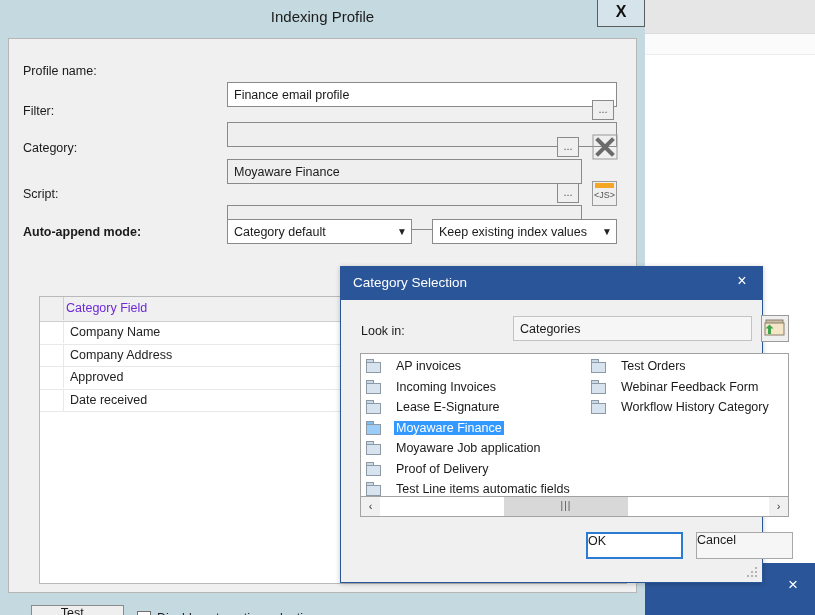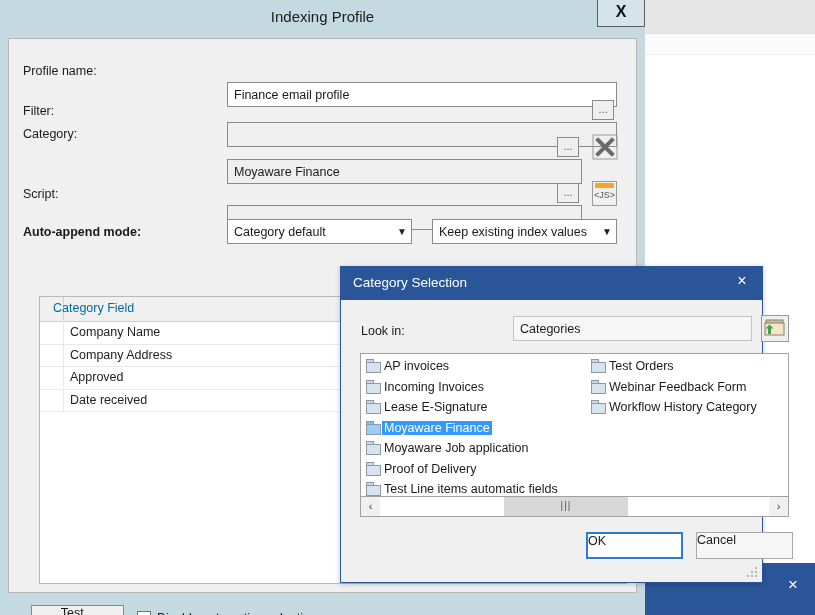--- a/index.html
+++ b/index.html
@@ -230,26 +230,26 @@
   }
   .grid-header .hdr-corner {
     position: absolute;
     left: 0; top: 0;
     width: 23px; height: 23px;
     border-right: 1px solid #cfcfcf;
     background: #f0f0f0;
   }
   .grid-header .hdr-cell {
     position: absolute;
-    left: 7px; top: 0;
+    left: 20px; top: 0;
     height: 23px;
     line-height: 23px;
     padding-left: 6px;
     font-size: 12.5px;
-    color: #0369a1;
+    color: #6d28d9;
   }
   .grid-row {
     position: relative;
     height: 21.5px;
     border-bottom: 1px solid #e8e8e8;
   }
   .grid-row .cell-gutter {
     position: absolute;
     left: 0; top: 0;
     width: 23px; height: 21px;
@@ -365,21 +365,21 @@
   .cs-col {
     position: absolute;
     top: 2px;
   }
   .cs-col.left  { left: 3px;   width: 225px; }
   .cs-col.right { left: 228px; width: 200px; }
   .cs-item {
     display: flex;
     align-items: center;
     height: 20.5px;
-    gap: 0;
+    gap: 12px;
     padding-left: 2px;
     cursor: pointer;
     white-space: nowrap;
   }
   .cs-item .label {
     font-size: 12.5px;
     color: #1a1a1a;
     padding: 0 2px;
   }
   .cs-item.selected .label {
@@ -510,21 +510,21 @@
 
     <div class="ip-body">
 
       <div class="field-label" style="left:14px; top:25px;">Profile name:</div>
       <input class="textbox" style="left: 218px; top: 19px; width: 390px; height: 25px;" value="Finance email profile">
 
       <div class="field-label" style="left:14px; top:65px;">Filter:</div>
       <input class="textbox readonly" style="left: 218px; top: 59px; width: 390px; height: 25px;" value="">
       <div class="ellipsis-btn" style="left:583px; top:61px;">...</div>
 
-      <div class="field-label" style="left:14px; top:88px;">Category:</div>
+      <div class="field-label" style="left:14px; top:102px;">Category:</div>
       <input class="textbox readonly" style="left: 218px; top: 96px; width: 355px; height: 25px;" value="Moyaware Finance">
       <div class="ellipsis-btn" style="left:548px; top:98px;">...</div>
       <div class="icon-btn-x" style="left:583px; top:95px;">
         <svg width="26" height="26" viewBox="0 0 26 26">
           <rect x="1" y="1" width="24" height="24" fill="none" stroke="#9a9a9a" stroke-width="1"></rect>
           <path d="M6 6 L20 20 M20 6 L6 20" stroke="#6b6b6b" stroke-width="4" stroke-linecap="square"></path>
         </svg>
       </div>
 
       <div class="field-label" style="left:14px; top:148px;">Script:</div>

